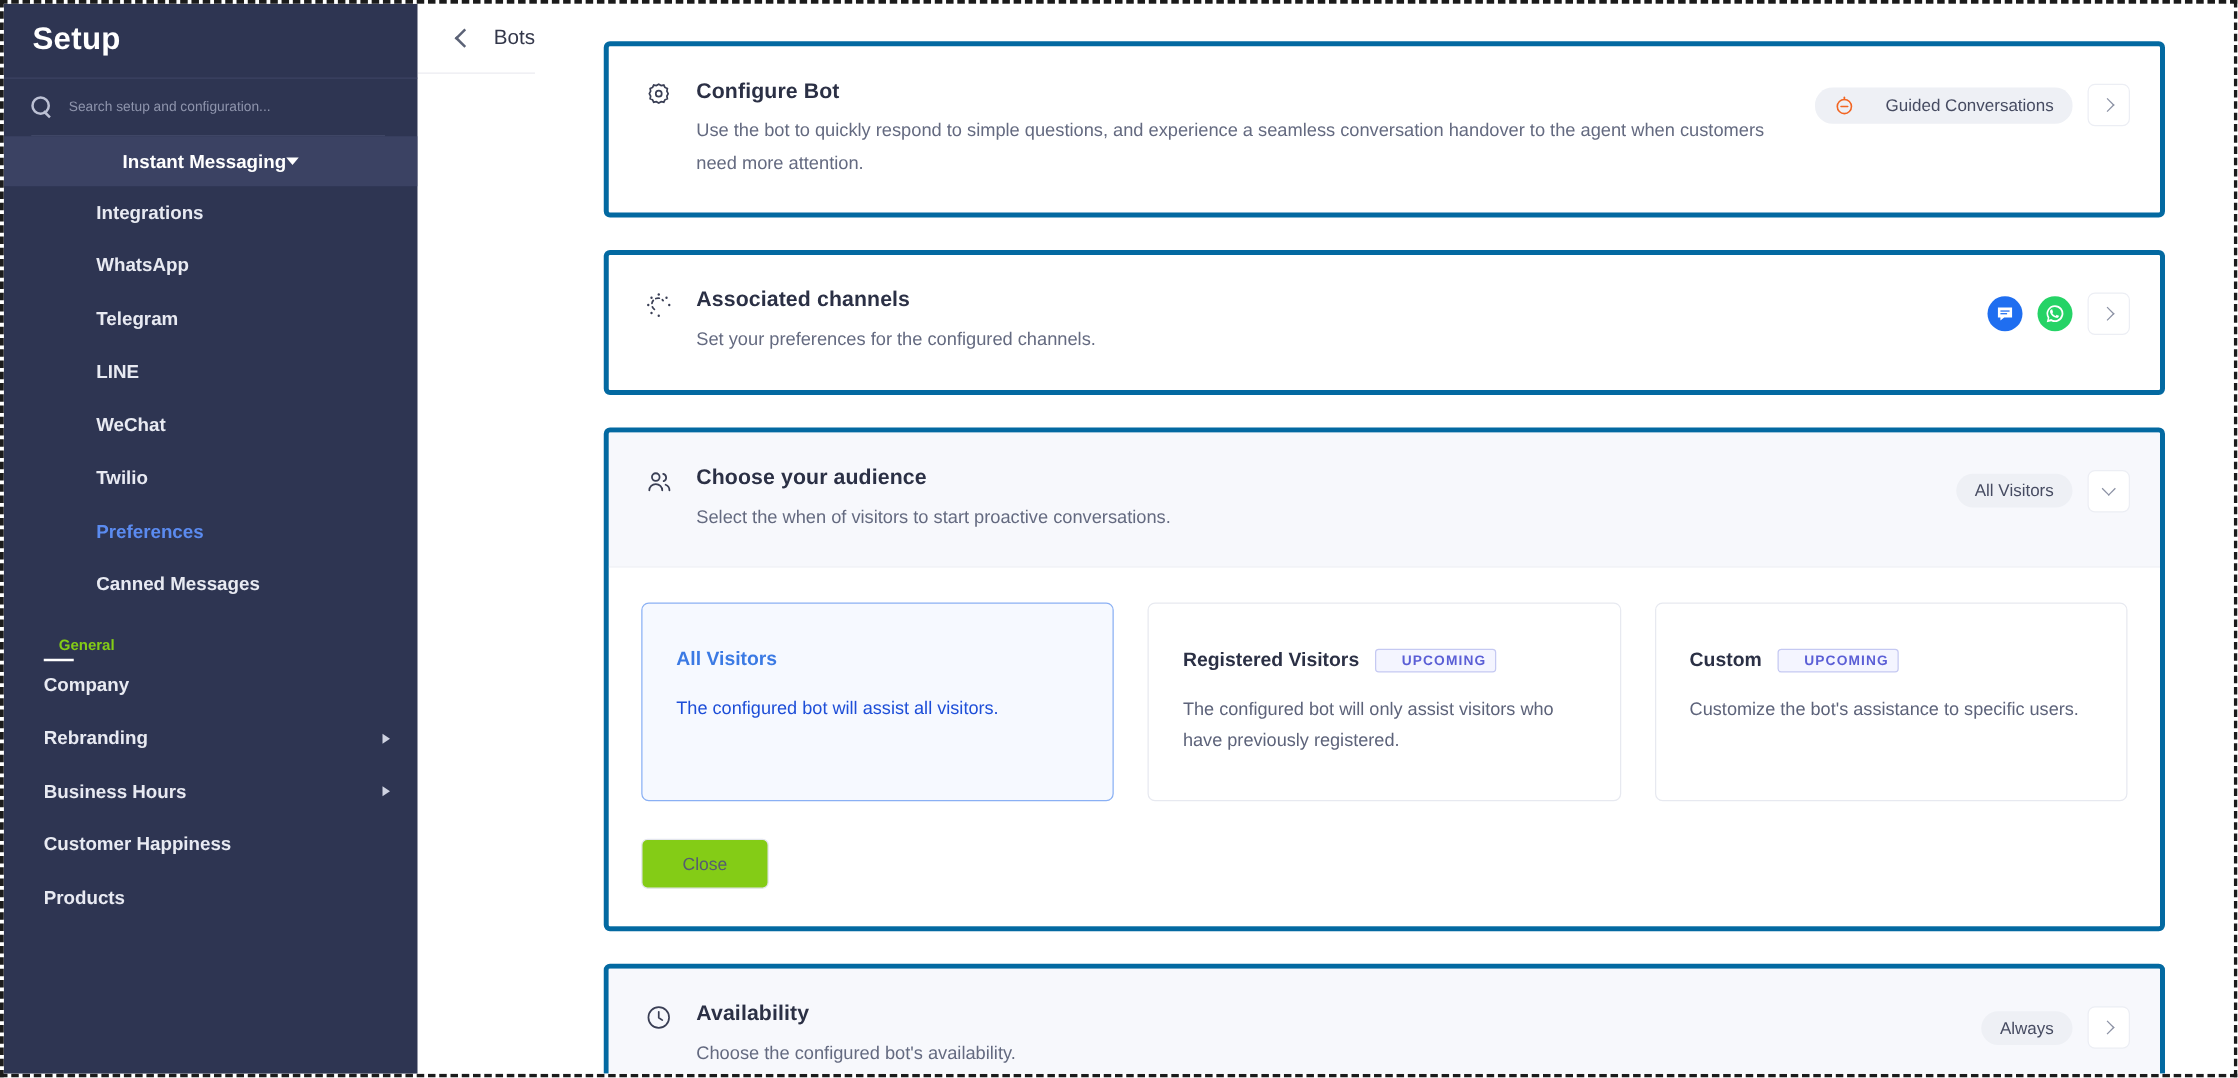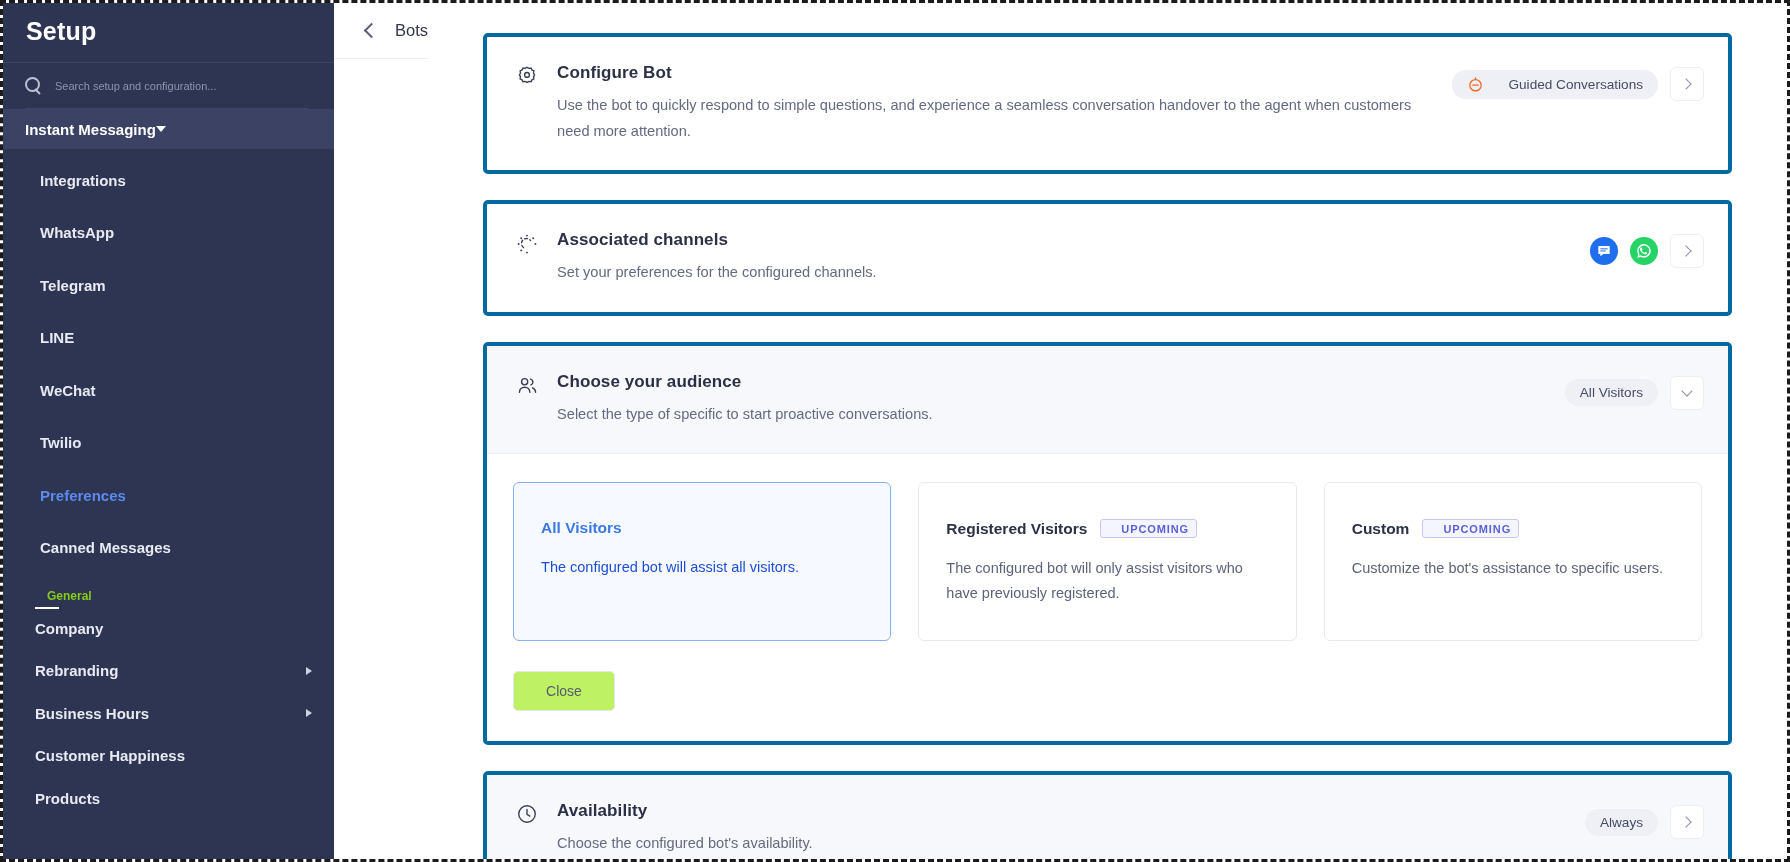--- a/index.html
+++ b/index.html
@@ -85,21 +85,21 @@
 
   .search-rule {
     height: 1px;
     background: #3f4665;
     margin: 0 26px 0 22px;
   }
 
   .group-head {
     display: flex;
     align-items: center;
-    justify-content: flex-start;
+    justify-content: center;
     height: 40px;
     padding: 0 22px 0 22px;
     font-size: 15px;
     font-weight: bold;
     background: #3b4263;
     color: #ffffff;
     cursor: pointer;
   }
   .caret-down {
     width: 0; height: 0;
@@ -111,26 +111,25 @@
     width: 0; height: 0;
     border-top: 4.5px solid transparent;
     border-bottom: 4.5px solid transparent;
     border-left: 6px solid #cfd3e2;
   }
 
   .sub-item {
     height: 42.5px;
     display: flex;
     align-items: center;
-    padding-left: 37px;
+    padding-left: 74px;
     font-size: 15px;
     color: #e8eaf2;
     font-weight: 600;
     cursor: pointer;
-    margin-top: 10px;
   }
   .sub-item.active { color: #5b8bf0; }
 
   .section-label {
     padding: 20px 0 4px 44px;
     font-size: 12px;
     font-weight: bold;
     color: #84cc16;
     position: relative;
   }
@@ -358,21 +357,21 @@
   .option-desc {
     font-size: 14.5px;
     color: #5d637a;
     line-height: 1.72;
   }
   .option.selected .option-desc { color: #1d4ed8; }
 
   .close-row { margin-top: 30px; }
   .close-btn {
     border: 1px solid #e4e6ee;
-    background: #bef264;
+    background: #84cc16;
     border-radius: 5px;
     padding: 11px 32px;
     font-size: 14px;
     color: #555b72;
     font-family: "Liberation Sans", sans-serif;
     cursor: pointer;
   }
 </style>
 </head>
 <body>
@@ -525,21 +524,21 @@
           <div class="card-icon">
             <svg width="23" height="23" viewBox="0 0 24 24" fill="none" stroke="#3a3f55" stroke-width="1.5">
               <circle cx="9" cy="8" r="3.2"></circle>
               <path d="M3.6 19c0-3 2.4-5.2 5.4-5.2s5.4 2.2 5.4 5.2" stroke-linecap="round"></path>
               <path d="M15.2 5.3a3.2 3.2 0 0 1 .4 6.1" stroke-linecap="round"></path>
               <path d="M17.2 14.4c1.9.7 3.2 2.4 3.2 4.6" stroke-linecap="round"></path>
             </svg>
           </div>
           <div class="card-text">
             <div class="card-title">Choose your audience</div>
-            <div class="card-desc">Select the type of specific to start proactive conversations.</div>
+            <div class="card-desc">Select the when of visitors to start proactive conversations.</div>
           </div>
           <div class="card-actions">
             <span class="pill">All Visitors</span>
             <span class="sq-btn">
               <i class="chev-d"></i>
             </span>
           </div>
         </div>
 
         <div class="audience-body">

